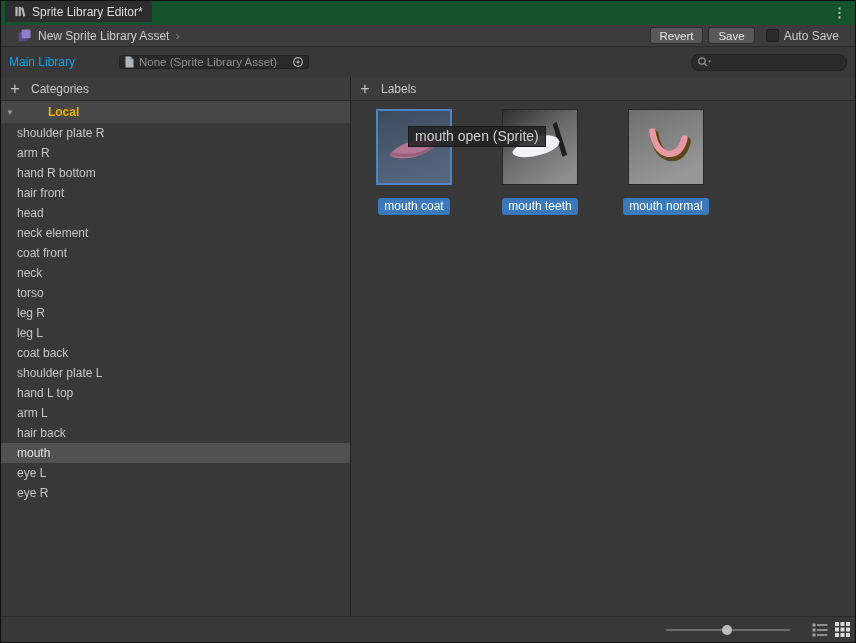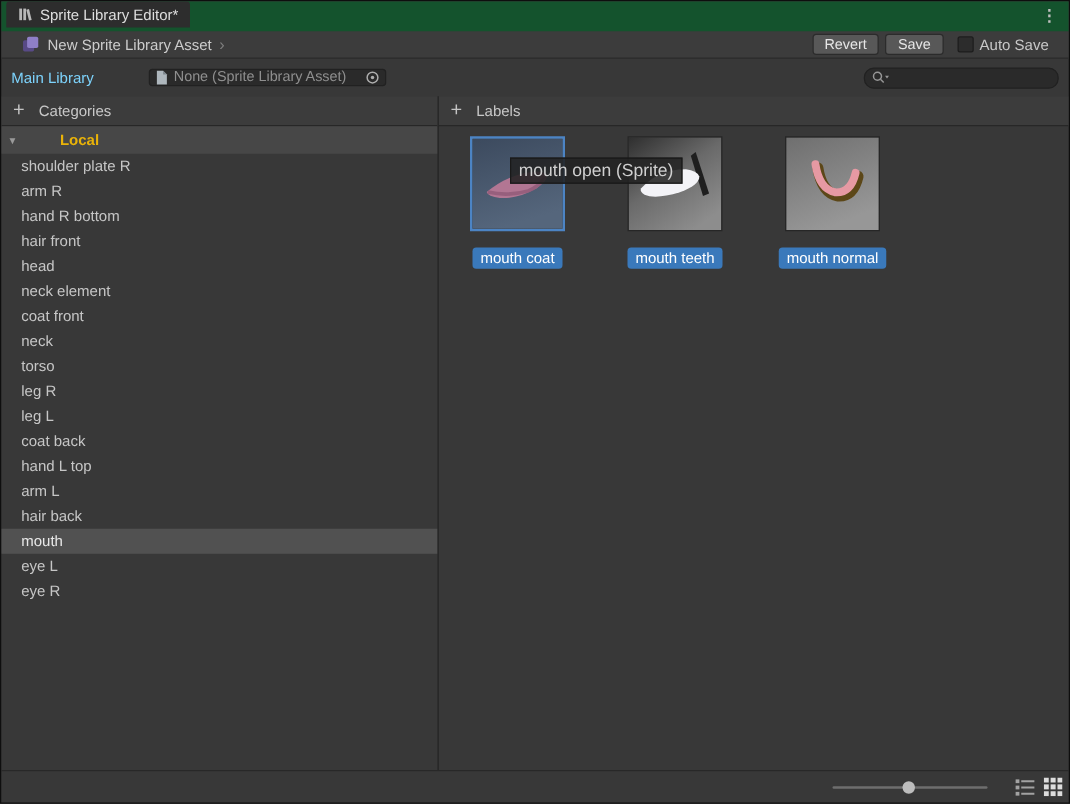--- a/index.html
+++ b/index.html
@@ -24,21 +24,21 @@
   .crumb-chevron { color:#7e7e7e; font-size:13px; line-height:1; }
   .toolbar-right { margin-left:auto; display:flex; align-items:center; gap:5px; }
   .btn { background:#585858; border:1px solid #2b2b2b; border-radius:3px; color:#e6e6e6;
          font-size:11.5px; font-family:inherit; height:17px; padding:0 9px; line-height:14px; cursor:default; }
   .checkbox { width:13px; height:13px; background:#2c2c2c; border:1px solid #1c1c1c; border-radius:2px;
               margin-left:6px; display:inline-block; }
   .checkbox-label { color:#c8c8c8; }
 
   
   .library-row { flex:0 0 30px; display:flex; align-items:center; padding:0 8px; }
-  .lib-label { width:110px; color:#7dd3fc; }
+  .lib-label { width:110px; color:#0ea5e9; }
   .object-field { width:190px; height:14px; background:#2a2a2a; border:1px solid #212121; border-radius:3px;
                   display:flex; align-items:center; padding:0 4px; gap:4px; cursor:default; }
   .object-value { color:#8f8f8f; font-size:11.5px; flex:1; white-space:nowrap; overflow:hidden; }
   .picker-icon { display:flex; }
   .search-field { margin-left:auto; width:156px; height:17px; background:#2a2a2a; border:1px solid #212121;
                   border-radius:8px; display:flex; align-items:center; padding:0 5px; gap:3px; }
   .search-icon { display:flex; }
   .search-input { flex:1; background:transparent; border:none; outline:none; color:#d2d2d2;
                   font-size:11px; font-family:inherit; min-width:0; }
 
@@ -160,20 +160,21 @@
           <div class="cat-row">hand R bottom</div>
           <div class="cat-row">hair front</div>
           <div class="cat-row">head</div>
           <div class="cat-row">neck element</div>
           <div class="cat-row">coat front</div>
           <div class="cat-row">neck</div>
           <div class="cat-row">torso</div>
           <div class="cat-row">leg R</div>
           <div class="cat-row">leg L</div>
           <div class="cat-row">coat back</div>
+          <div class="cat-row">shoulder plate L</div>
           <div class="cat-row">hand L top</div>
           <div class="cat-row">arm L</div>
           <div class="cat-row">hair back</div>
           <div class="cat-row selected">mouth</div>
           <div class="cat-row">eye L</div>
           <div class="cat-row">eye R</div>
         </div>
     </div>
 
     <div class="right-panel">

